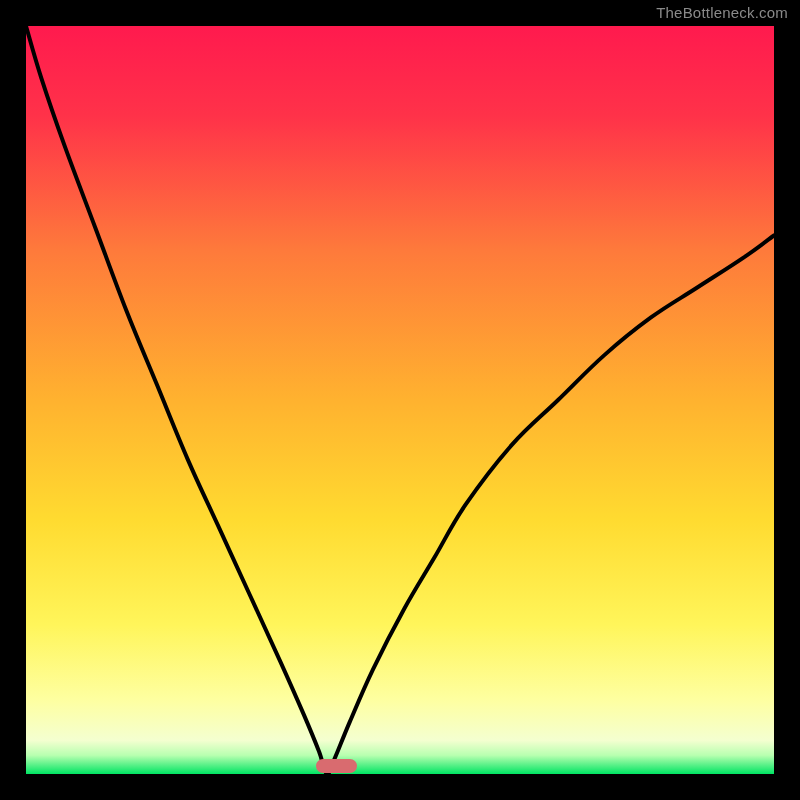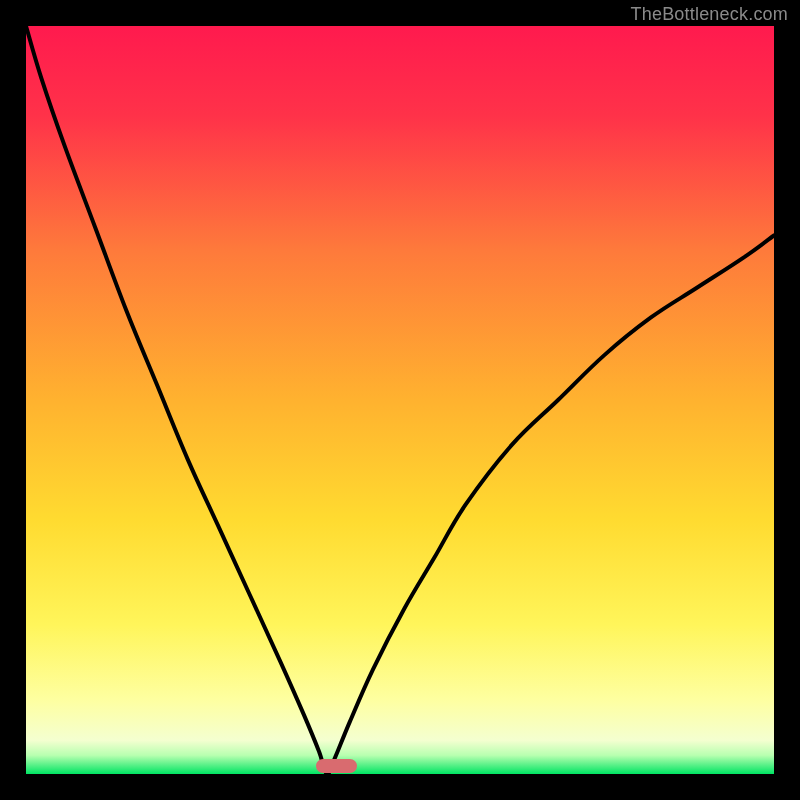--- a/index.html
+++ b/index.html
@@ -24,21 +24,21 @@
     left: 0;
     top: 0;
     width: 748px;
     height: 748px;
   }
   .watermark {
     position: absolute;
     top: 4px;
     right: 12px;
     color: #8a8a8a;
-    font-size: 18px;
+    font-size: 15px;
     font-weight: 500;
     letter-spacing: 0.2px;
     user-select: none;
   }
   .marker {
     position: absolute;
     border-radius: 10px;
     background: #d96b6f;
   }
 </style>

